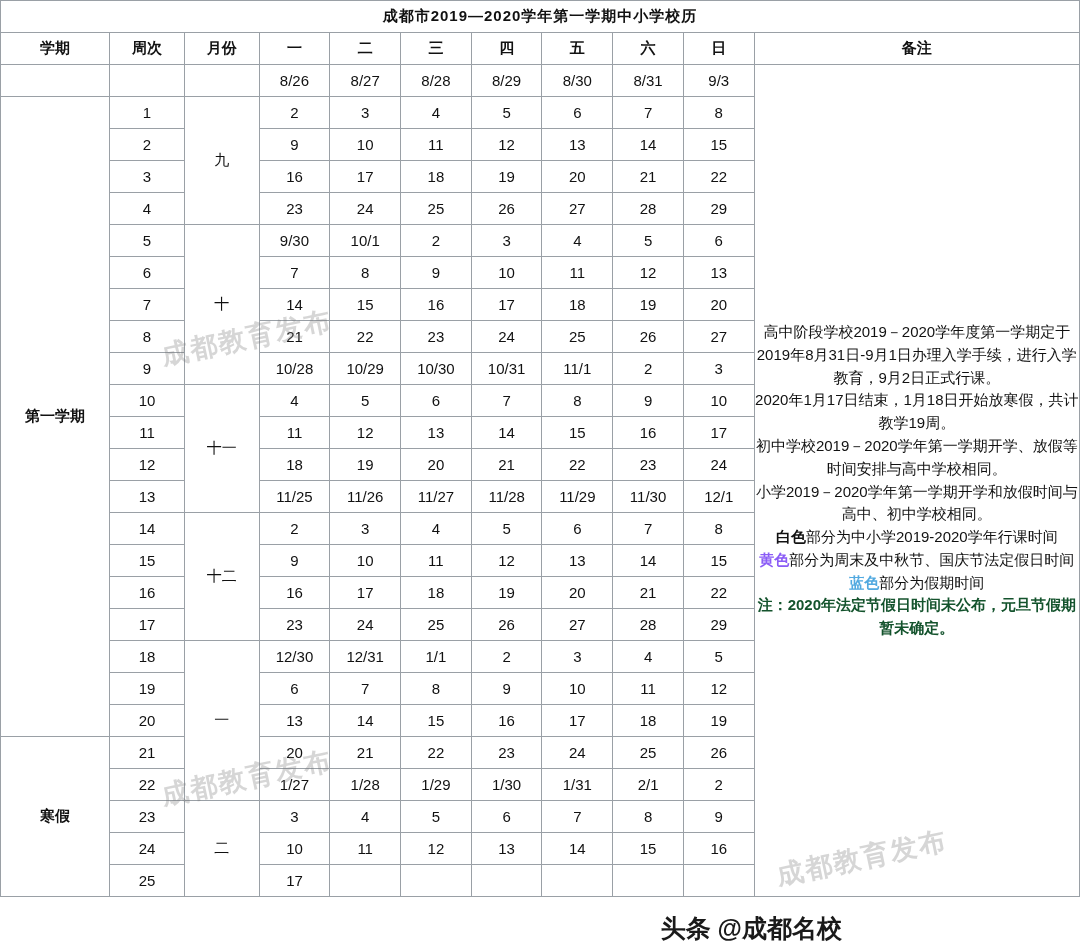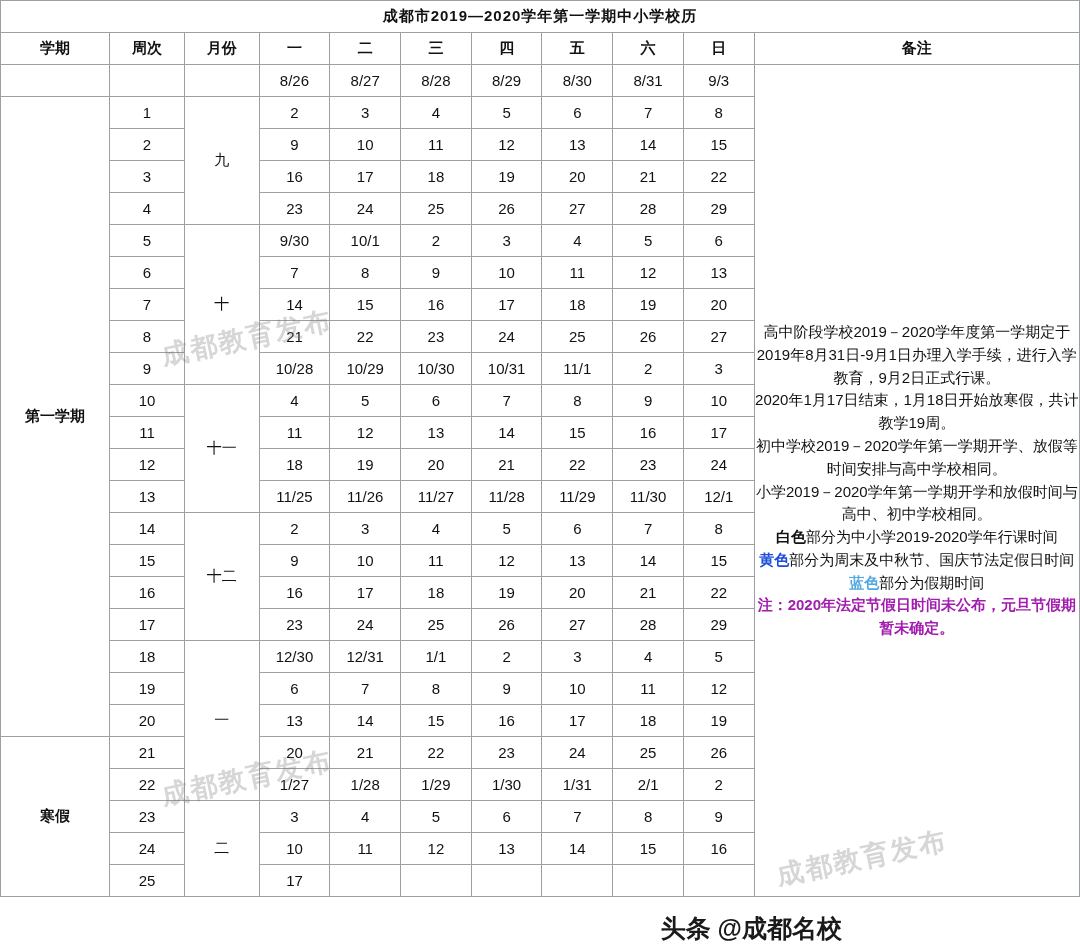--- a/index.html
+++ b/index.html
@@ -53,23 +53,23 @@
     text-align:left;
     vertical-align:top;
     padding:4px 6px 4px 8px;
     font-size:15.5px;
     line-height:1.52;
     background:#fff;
     margin-top:32px;
   }
   .note-cell p{margin:0;}
   .b{font-weight:bold;}
-  .y-text{color:#1d4ed8;font-weight:bold;}
+  .y-text{color:#8b5cf6;font-weight:bold;}
   .bl-text{color:#51a9e0;font-weight:bold;}
-  .red-text{color:#a21caf;font-weight:bold;}
+  .red-text{color:#14532d;font-weight:bold;}
   .wm{
     position:absolute;
     color:rgba(120,120,120,.30);
     font-weight:bold;
     font-size:27px;
     transform:rotate(-12deg);
     white-space:nowrap;
     pointer-events:none;
     letter-spacing:2px;
   }

